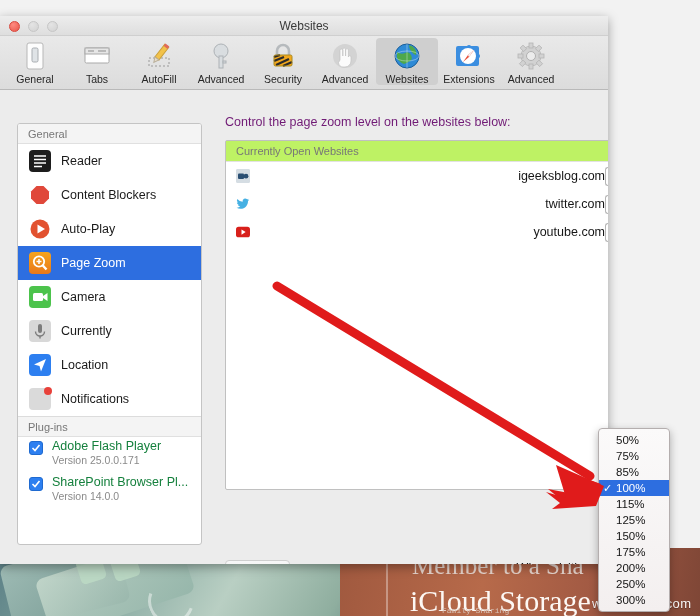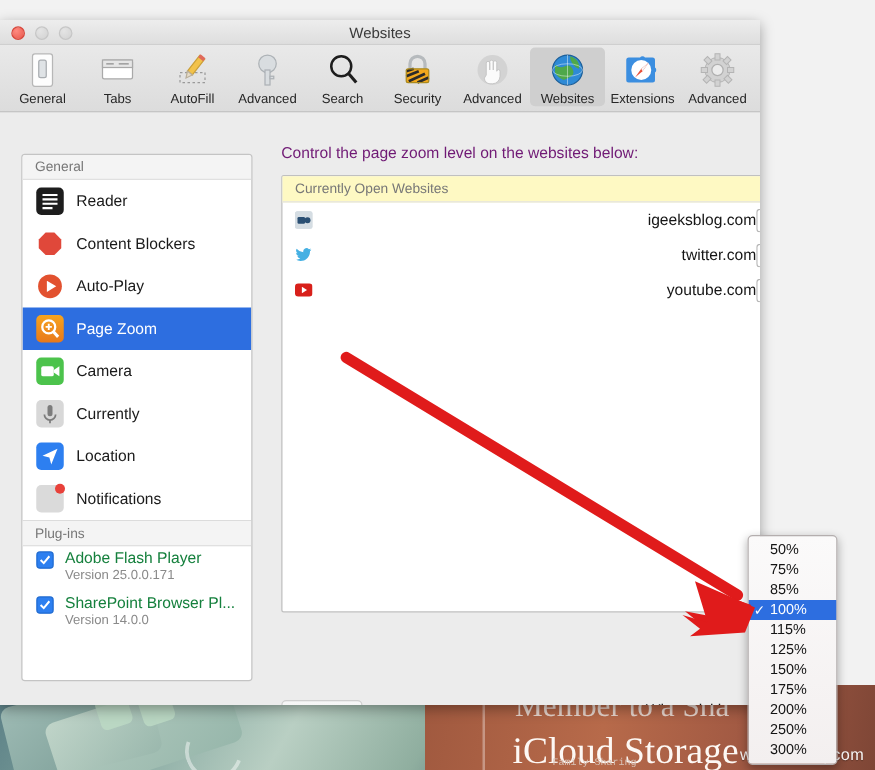--- a/index.html
+++ b/index.html
@@ -100,21 +100,21 @@
   .cbox svg { display:block; }
   .pl-name { font-size:12.5px; color:#15803d; line-height:15px; padding-top:2px; }
   .pl-ver { font-size:10.5px; color:#8a8a8a; line-height:13px; }
 
   
   .main { position:absolute; left:225px; top:25px; width:450px; }
   .main-desc { font-size:12.5px; color:#701a75; }
   .listbox { margin-top:11px; width:450px; height:350px; background:#fff;
              border:1px solid #c0c0c0; border-radius:2px; position:relative; }
   .lb-head { font-size:11px; color:#777; padding:4px 0 4px 10px;
-             border-bottom:1px solid #e2e2e2; background:#fef9c3; }
+             border-bottom:1px solid #e2e2e2; background:#bef264; }
   .site-row { display:flex; align-items:center; height:28px; padding:0 8px 0 10px; }
   .fav { width:14px; height:14px; flex:0 0 14px; margin-right:8px;
          border-radius:2px; position:relative; }
   .site-name { font-size:12.5px; color:#161616; flex:1;text-align:right; }
   .stepper { display:flex; align-items:stretch; height:19px; }
   .stepper .val { width:44px; border:1px solid #b5b5b5; border-right:none;
                   border-radius:3px 0 0 3px; background:#fff;
                   font-size:12px; color:#1a1a1a; text-align:right;
                   padding:1px 5px 0 0; line-height:16px; }
   .stepper .btns { width:17px; border-radius:0 3px 3px 0;
@@ -218,29 +218,20 @@
         <div class="tb-ico">
           <svg width="26" height="28" viewBox="0 0 26 28">
             <circle cx="13" cy="9" r="7" fill="#d9dde0" stroke="#adb2b6"></circle>
             <rect x="11" y="14" width="4" height="12" fill="#d9dde0" stroke="#adb2b6"></rect>
             <rect x="15" y="19" width="3" height="2" fill="#d9dde0" stroke="#adb2b6"></rect>
           </svg>
         </div>
         <div class="tb-lbl">Advanced</div>
       </div>
 
-      <div class="tb-item">
-        <div class="tb-ico">
-          <svg width="28" height="28" viewBox="0 0 28 28">
-            <circle cx="13" cy="11" r="8" fill="none" stroke="#1d1d1d" stroke-width="2"></circle>
-            <line x1="19" y1="17" x2="25" y2="24" stroke="#1d1d1d" stroke-width="2.5"></line>
-          </svg>
-        </div>
-        <div class="tb-lbl">Search</div>
-      </div>
 
       <div class="tb-item">
         <div class="tb-ico">
           <svg width="26" height="28" viewBox="0 0 26 28">
             <path d="M7 13 V9 a6 6 0 0 1 12 0 v4" fill="none" stroke="#b6babd" stroke-width="2.6"></path>
             <rect x="4" y="13" width="18" height="11" rx="1.5" fill="#f2a81d"></rect>
             <path d="M4 15 l6 -2 M4 19 l10 -4 M6 23 l13 -6 M13 24 l9 -4" stroke="#2b2b2b" stroke-width="2.2"></path>
             <rect x="4" y="13" width="18" height="11" rx="1.5" fill="none" stroke="#a98a20"></rect>
           </svg>
         </div>

